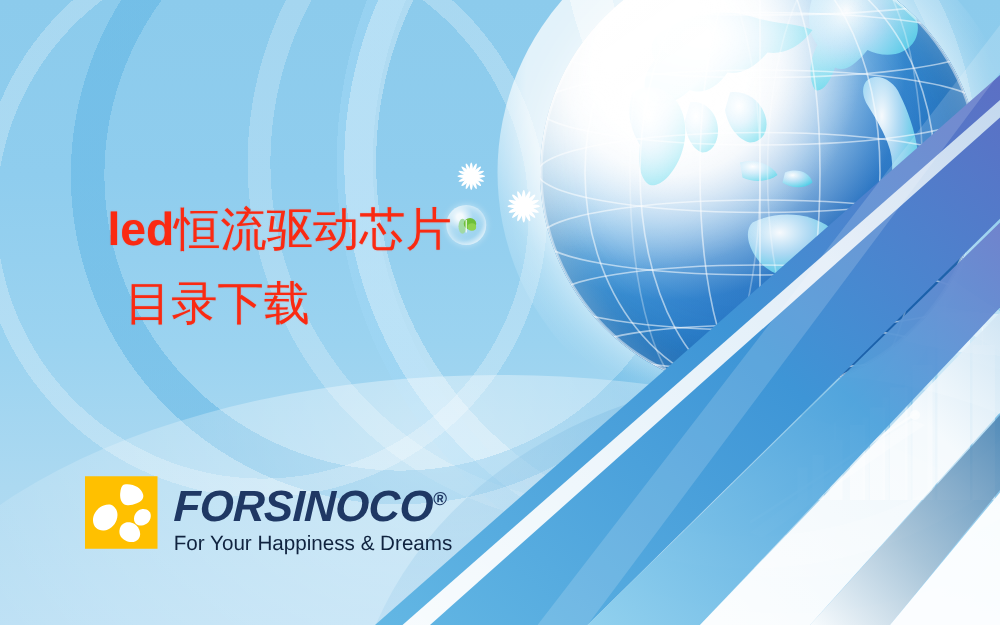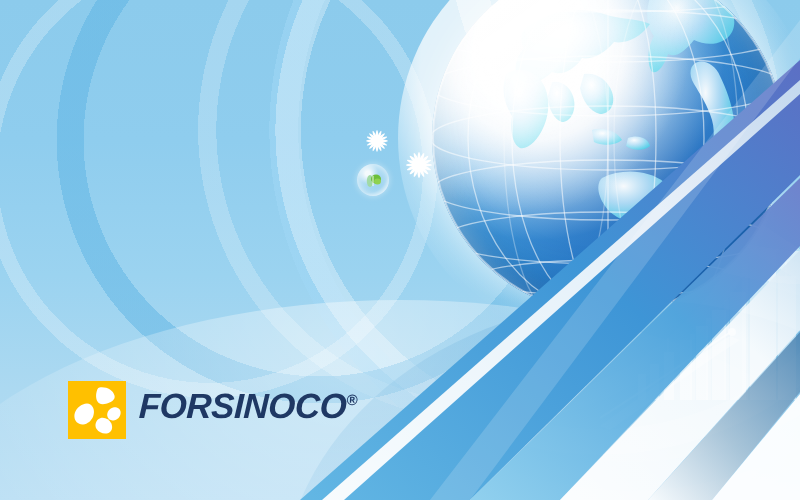--- a/index.html
+++ b/index.html
@@ -355,30 +355,35 @@
       <path d="M560 500 L800 250 L800 330 L648 500 Z" fill="url(#bandWhite)"></path>
 
       <path d="M648 500 L800 332 L800 392 L712 500 Z" fill="url(#bandDark)" opacity="0.9"></path>
 
       <path d="M712 500 L800 394 L800 500 Z" fill="#ffffff" opacity="0.95"></path>
 
       <path d="M430 500 L800 20 L800 58 L470 500 Z" fill="#ffffff" opacity="0.16"></path>
     </svg>
   </div>
 
+  <div class="headline">
+    <div class="l1"><span class="en">led</span><span class="cn">恒流驱动芯片</span></div>
+    <div class="l2">目录下载</div>
+  </div>
 
   <div class="logo">
     <div class="logo-mark">
       <svg viewBox="0 0 58 58">
         <g fill="#ffffff">
           <path d="M31.5 6.5 C38.5 5.5 45 9 46.5 14.5 C47.3 17.6 45.2 20 41.5 21.6 C37.6 23.3 33.6 23.8 31.2 22.3 C28.6 20.6 27.6 16.4 28.3 12.3 C28.8 9.2 29.7 6.8 31.5 6.5 Z"></path>
           <path d="M22.4 23.6 C25.8 26.2 26.9 30.6 25.2 35.2 C23.5 39.7 19.6 43 15.2 43.4 C10.4 43.8 6.6 40.6 6.4 35.6 C6.2 30.3 9.9 25.2 14.9 23.4 C17.6 22.4 20.4 22.1 22.4 23.6 Z"></path>
           <path d="M45.2 26.4 C49.9 25.7 53 28.4 52.6 32.4 C52.2 36.1 49.2 39 45.3 39.4 C42.2 39.7 39.9 38 39.3 35.1 C38.6 31.6 41.1 27.1 45.2 26.4 Z"></path>
           <path d="M32.2 37.2 C36.6 35.9 41.2 38.2 43.2 42.3 C45.1 46.2 44 50.3 40.5 51.9 C36.5 53.7 31.2 51.9 28.6 48.1 C26.3 44.7 27.6 38.6 32.2 37.2 Z"></path>
         </g>
       </svg>
     </div>
     <div class="logo-text">
       <div class="brand"><span>FORSINOCO</span><span class="reg">®</span></div>
+      <div class="tagline">For Your Happiness &amp; Dreams</div>
     </div>
   </div>
 
 </div>
 
 </body></html>

